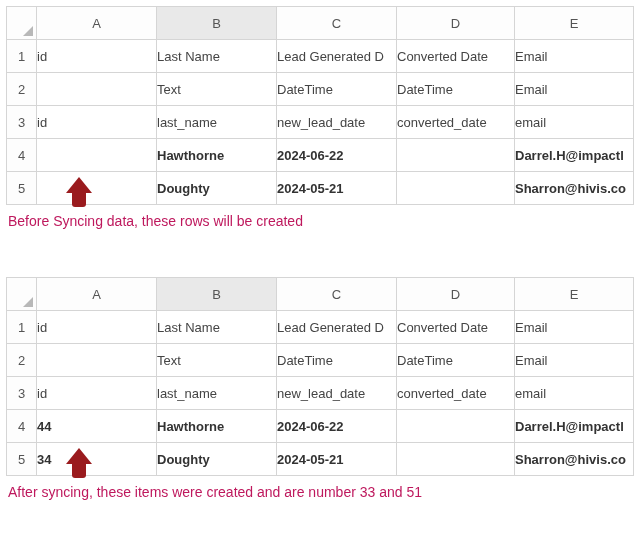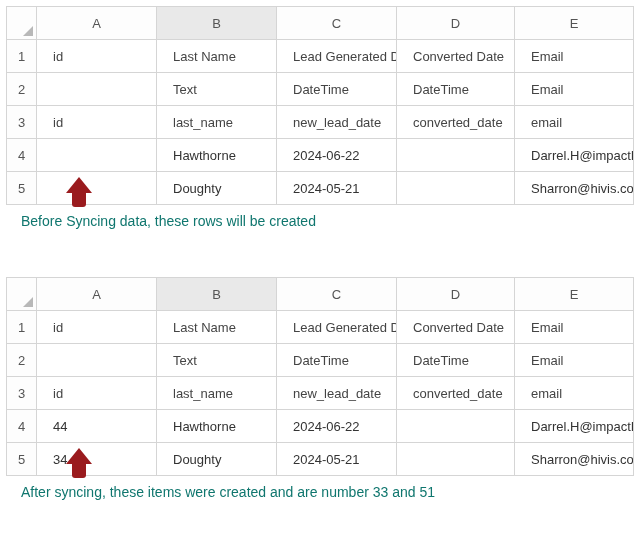--- a/index.html
+++ b/index.html
@@ -42,27 +42,27 @@
     background: #e9e9e9;
   }
   .rowhdr {
     background: #fdfdfd;
     color: #555;
     font-weight: normal;
     text-align: center;
     width: 30px;
   }
   .cell {
-    padding: 0 16px;
+    padding: 0 0;
     text-align: left;
     color: #444;
     background: #fff;
   }
   .cell.bold {
-    font-weight: normal;
+    font-weight: bold;
     color: #333;
   }
   .colA { width: 120px; }
   .colB { width: 120px; }
   .colC { width: 120px; }
   .colD { width: 118px; }
   .colE { width: 119px; }
 
   .select-all-tri {
     position: absolute;
@@ -96,23 +96,23 @@
   }
   .arrow .stem {
     width: 14px;
     height: 14px;
     background: #9a1b1e;
     margin: 0 auto;
     border-radius: 0 0 3px 3px;
   }
 
   .caption {
-    color: #0f766e;
+    color: #be185d;
     font-size: 14px;
-    margin: 8px 0 0 15px;
+    margin: 8px 0 0 2px;
   }
 
   .gap {
     height: 48px;
   }
 </style>
 </head>
 <body>
 
 <table class="sheet">

